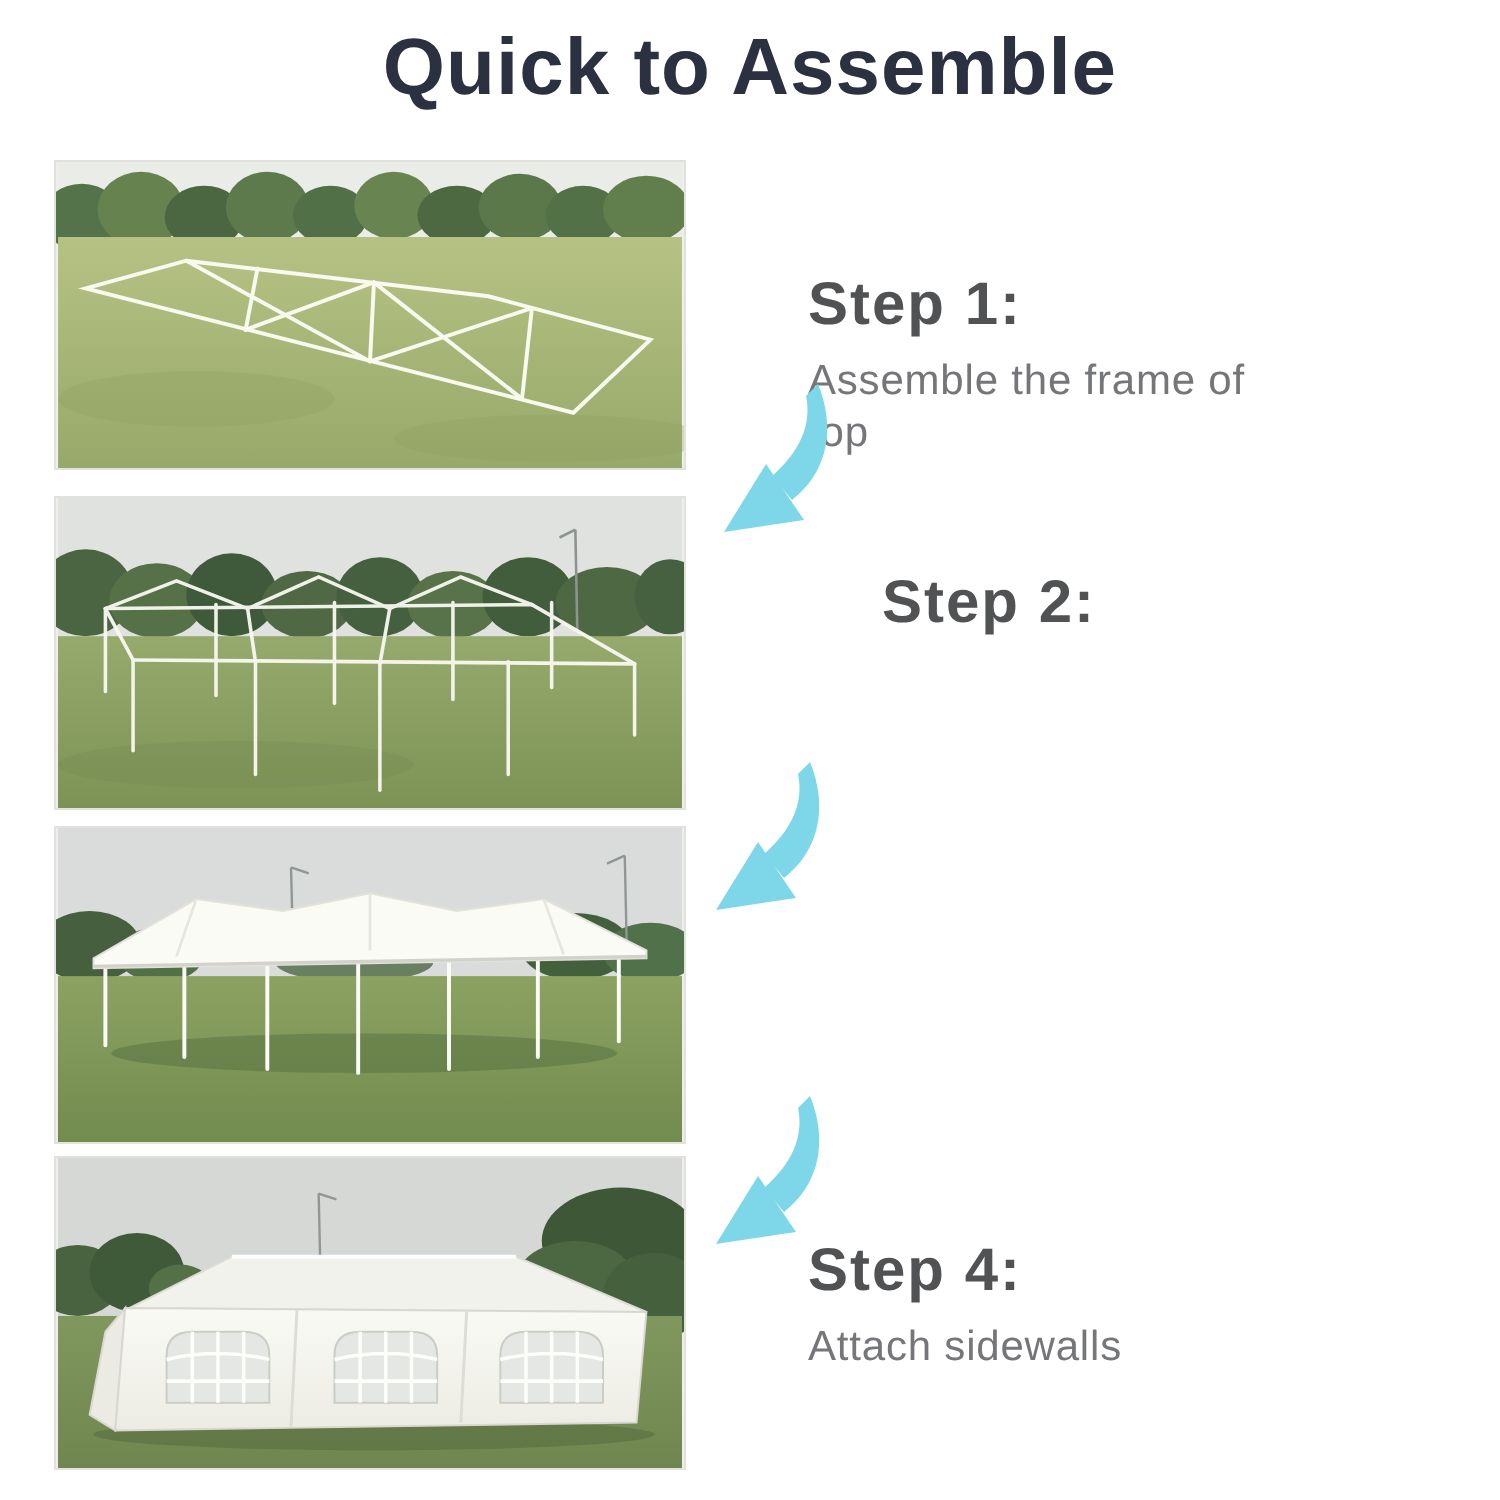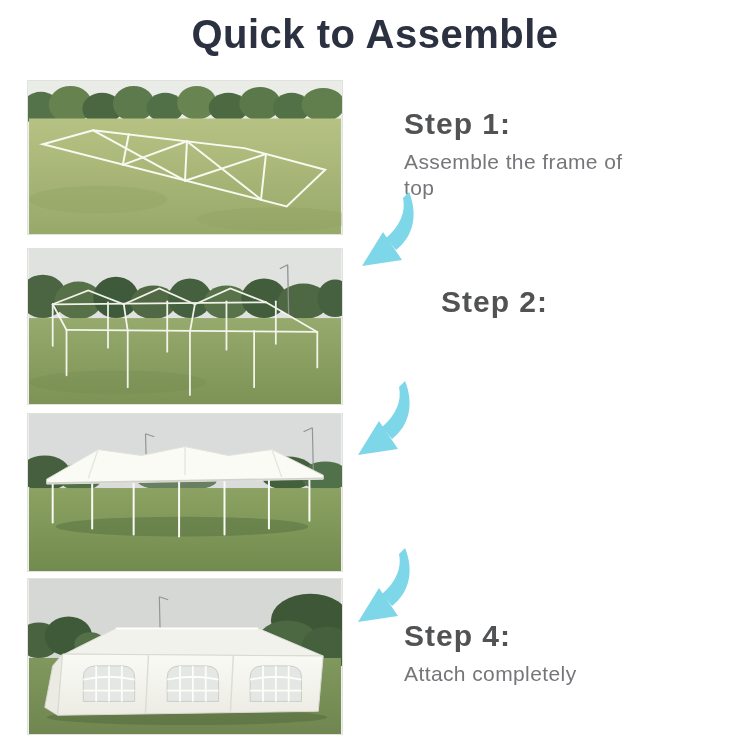--- a/index.html
+++ b/index.html
@@ -18,21 +18,21 @@
   .photo{
     position:absolute;left:27px;width:316px;display:block;
     border:1px solid #e2e2dd;background:#eee;
   }
   .photo svg{display:block;}
   .p1{top:80px;height:155px;}
   .p2{top:248px;height:157px;}
   .p3{top:413px;height:159px;}
   .p4{top:578px;height:157px;}
   .step{position:absolute;left:404px;width:320px;}
-  .s1{top:107px;} .s2{top:285px;margin-left:37px;} .s3{top:457px;} .s4{top:619px;}
+  .s1{top:136px;} .s2{top:285px;margin-left:37px;} .s3{top:457px;} .s4{top:619px;}
   .step h2{
     font-size:30px;font-weight:bold;color:var(--heading);
     letter-spacing:1px;margin-bottom:8px;
   }
   .step p{
     font-size:21px;color:var(--description);letter-spacing:.4px;
     line-height:1.22;white-space:pre-line;max-width:250px;
   }
   .arrow{position:absolute;width:76px;height:80px;}
   .a1{left:348px;top:190px;}
@@ -222,21 +222,21 @@
 
   <div class="step s1">
     <h2>Step 1:</h2>
     <p>Assemble the frame of top</p>
   </div>
   <div class="step s2">
     <h2>Step 2:</h2>
   </div>
   <div class="step s4">
     <h2>Step 4:</h2>
-    <p>Attach completely</p>
+    <p>Attach sidewalls</p>
   </div>
 
   <svg class="arrow a1" viewBox="0 0 76 80">
     <path class="arrow-fill" d="M61,2 C70,24 66,46 48,60 L38,48 C52,36 58,22 55,8 Z"></path>
     <polygon class="arrow-fill" points="35,42 54,70 14,76"></polygon>
   </svg>
   <svg class="arrow a2" viewBox="0 0 76 80">
     <path class="arrow-fill" d="M61,2 C70,24 66,46 48,60 L38,48 C52,36 58,22 55,8 Z"></path>
     <polygon class="arrow-fill" points="35,42 54,70 14,76"></polygon>
   </svg>

